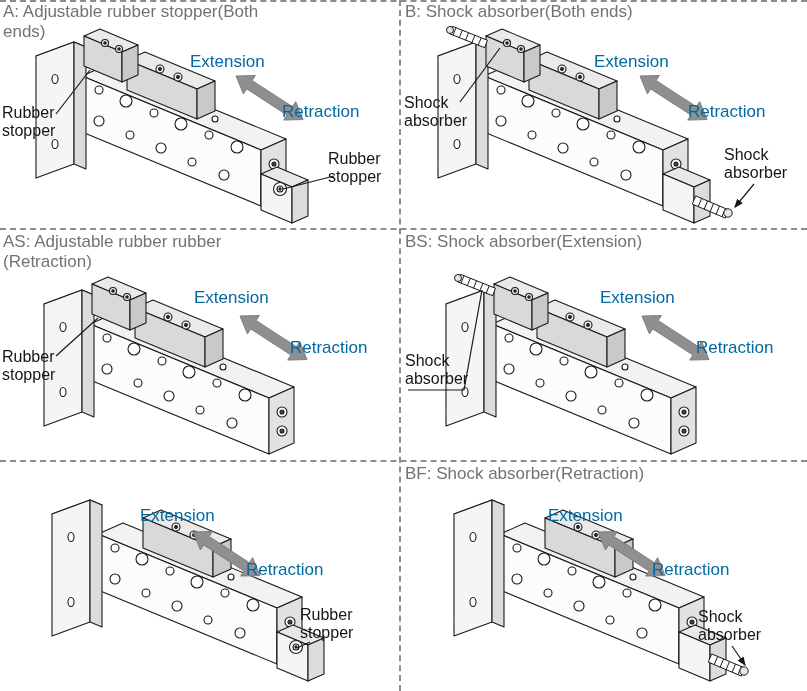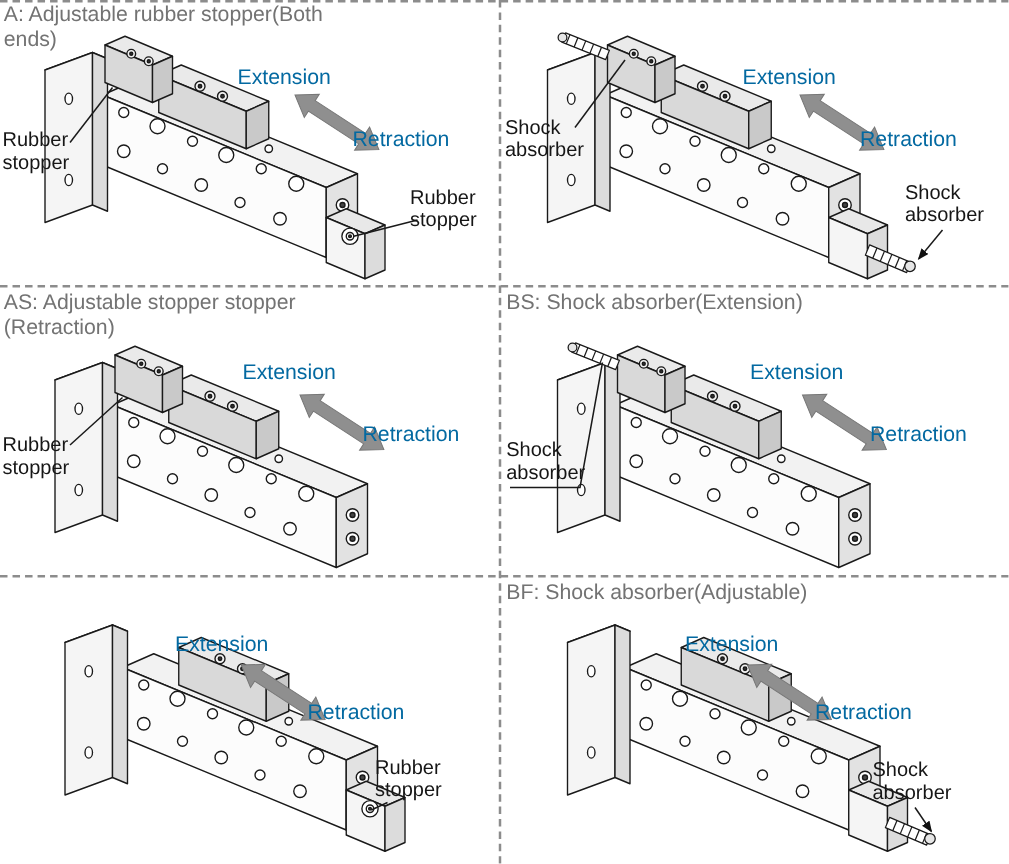--- a/index.html
+++ b/index.html
@@ -154,36 +154,40 @@
     <svg width="405" height="228">
       <use href="#sym-machine" x="22" y="4"></use>
       <use href="#sym-adjuster" x="22" y="4"></use>
       <use href="#sym-rod-tl" x="22" y="4"></use>
       <use href="#sym-endblock" x="22" y="4"></use>
       <use href="#sym-rod-br" x="22" y="4"></use>
       <use href="#sym-dblarrow" transform="translate(238,76) rotate(33)"></use>
       <line class="leader" x1="58" y1="102" x2="98" y2="48"></line>
       <line class="leader" x1="352" y1="184" x2="333" y2="207" marker-end="url(#ah)"></line>
     </svg>
+    <div class="title">
+      <div>B: Shock absorber(Both ends)</div>
+      <div></div>
+    </div>
     <div class="lbl" style="left:192px;top:52px;">Extension</div>
     <div class="lbl" style="left:286px;top:102px;">Retraction</div>
     <div class="callout" style="left:2px;top:94px;width:74px;">Shock absorber</div>
     <div class="callout" style="left:322px;top:146px;width:74px;">Shock absorber</div>
   </div>
 
   
   <div class="panel" style="left:0;top:230px;width:399px;height:230px;">
     <svg width="399" height="230">
       <use href="#sym-machine" x="30" y="22"></use>
       <use href="#sym-adjuster" x="30" y="22"></use>
       <use href="#sym-dblarrow" transform="translate(240,86) rotate(33)"></use>
       <line class="leader" x1="56" y1="126" x2="98" y2="88"></line>
     </svg>
     <div class="title">
-      <div>AS: Adjustable stopper stopper</div>
+      <div>AS: Adjustable rubber rubber</div>
       <div>(Retraction)</div>
     </div>
     <div class="lbl" style="left:194px;top:58px;">Extension</div>
     <div class="lbl" style="left:290px;top:108px;">Retraction</div>
     <div class="callout" style="left:2px;top:118px;width:62px;">Rubber stopper</div>
   </div>
 
   
   <div class="panel" style="left:402px;top:230px;width:405px;height:230px;">
     <svg width="405" height="230">
@@ -219,21 +223,21 @@
   
   <div class="panel" style="left:402px;top:462px;width:405px;height:229px;">
     <svg width="405" height="229">
       <use href="#sym-machine" x="38" y="0"></use>
       <use href="#sym-endblock" x="38" y="0"></use>
       <use href="#sym-rod-br" x="38" y="0"></use>
       <use href="#sym-dblarrow" transform="translate(196,70) rotate(33)"></use>
       <line class="leader" x1="330" y1="184" x2="343" y2="203" marker-end="url(#ah)"></line>
     </svg>
     <div class="title">
-      <div>BF: Shock absorber(Adjustable)</div>
+      <div>BF: Shock absorber(Retraction)</div>
       <div></div>
     </div>
     <div class="lbl" style="left:146px;top:44px;">Extension</div>
     <div class="lbl" style="left:250px;top:98px;">Retraction</div>
     <div class="callout" style="left:296px;top:146px;width:74px;">Shock absorber</div>
   </div>
 
 </div>
 
 </body></html>

